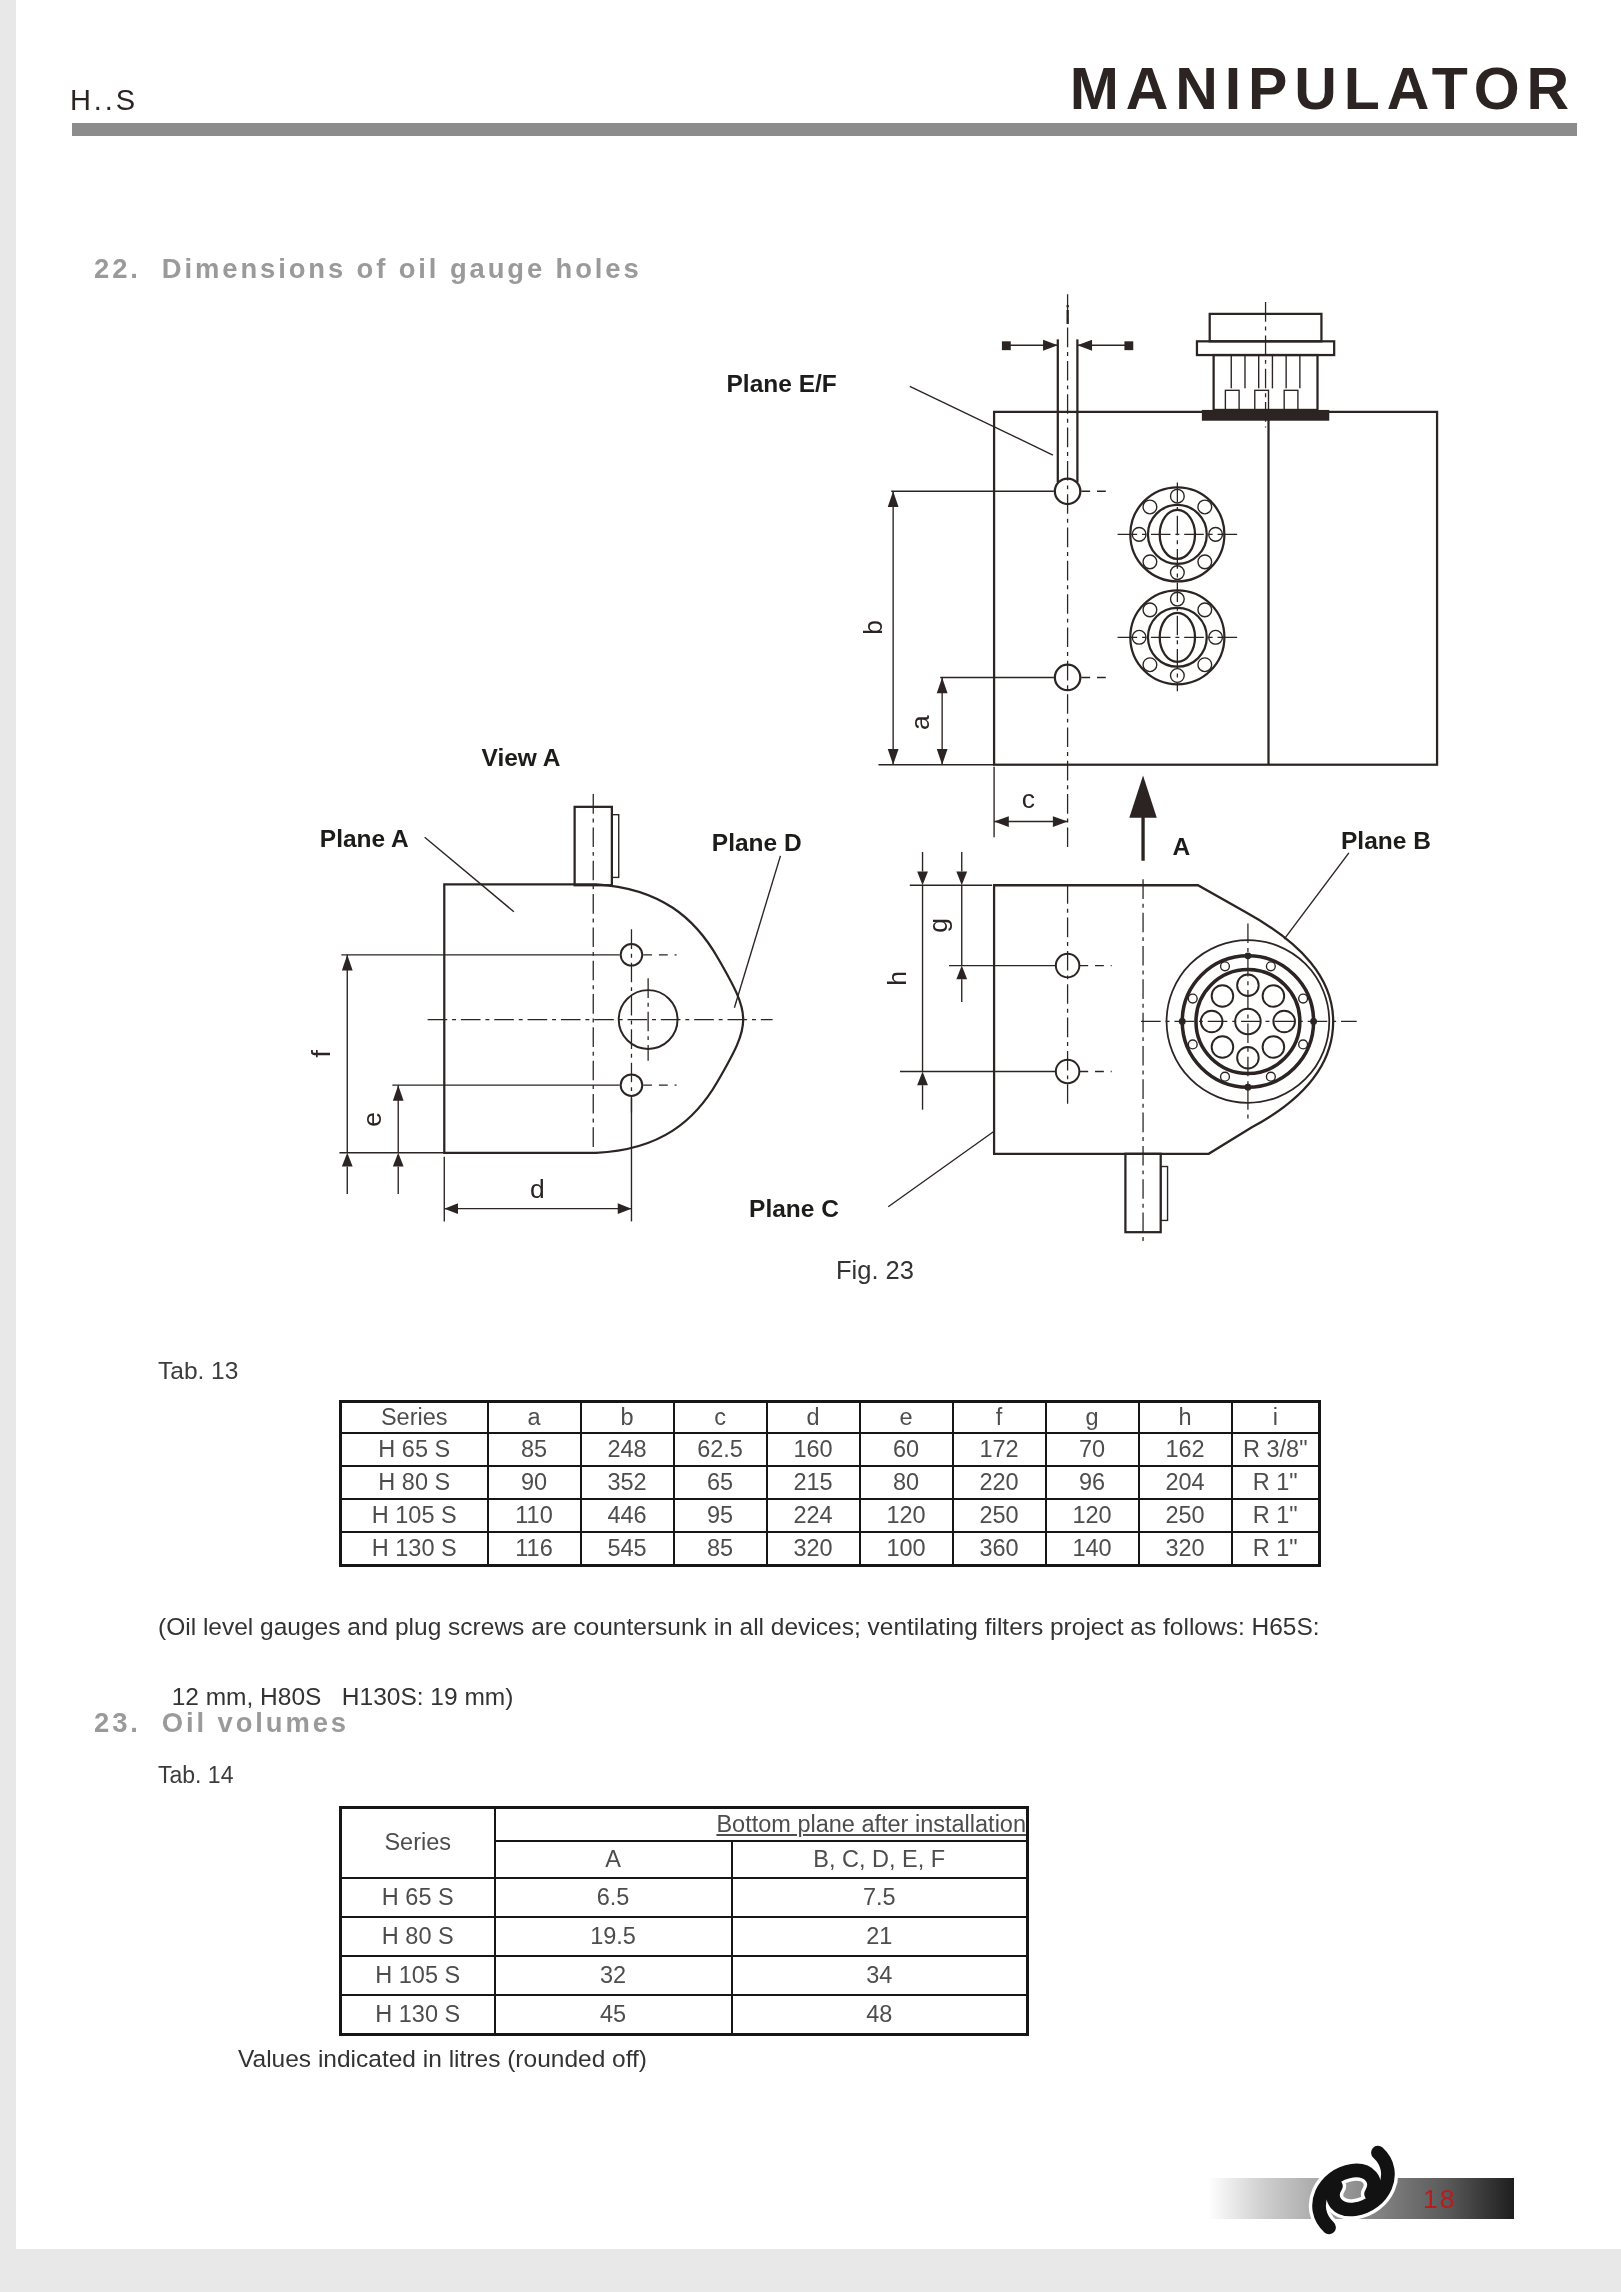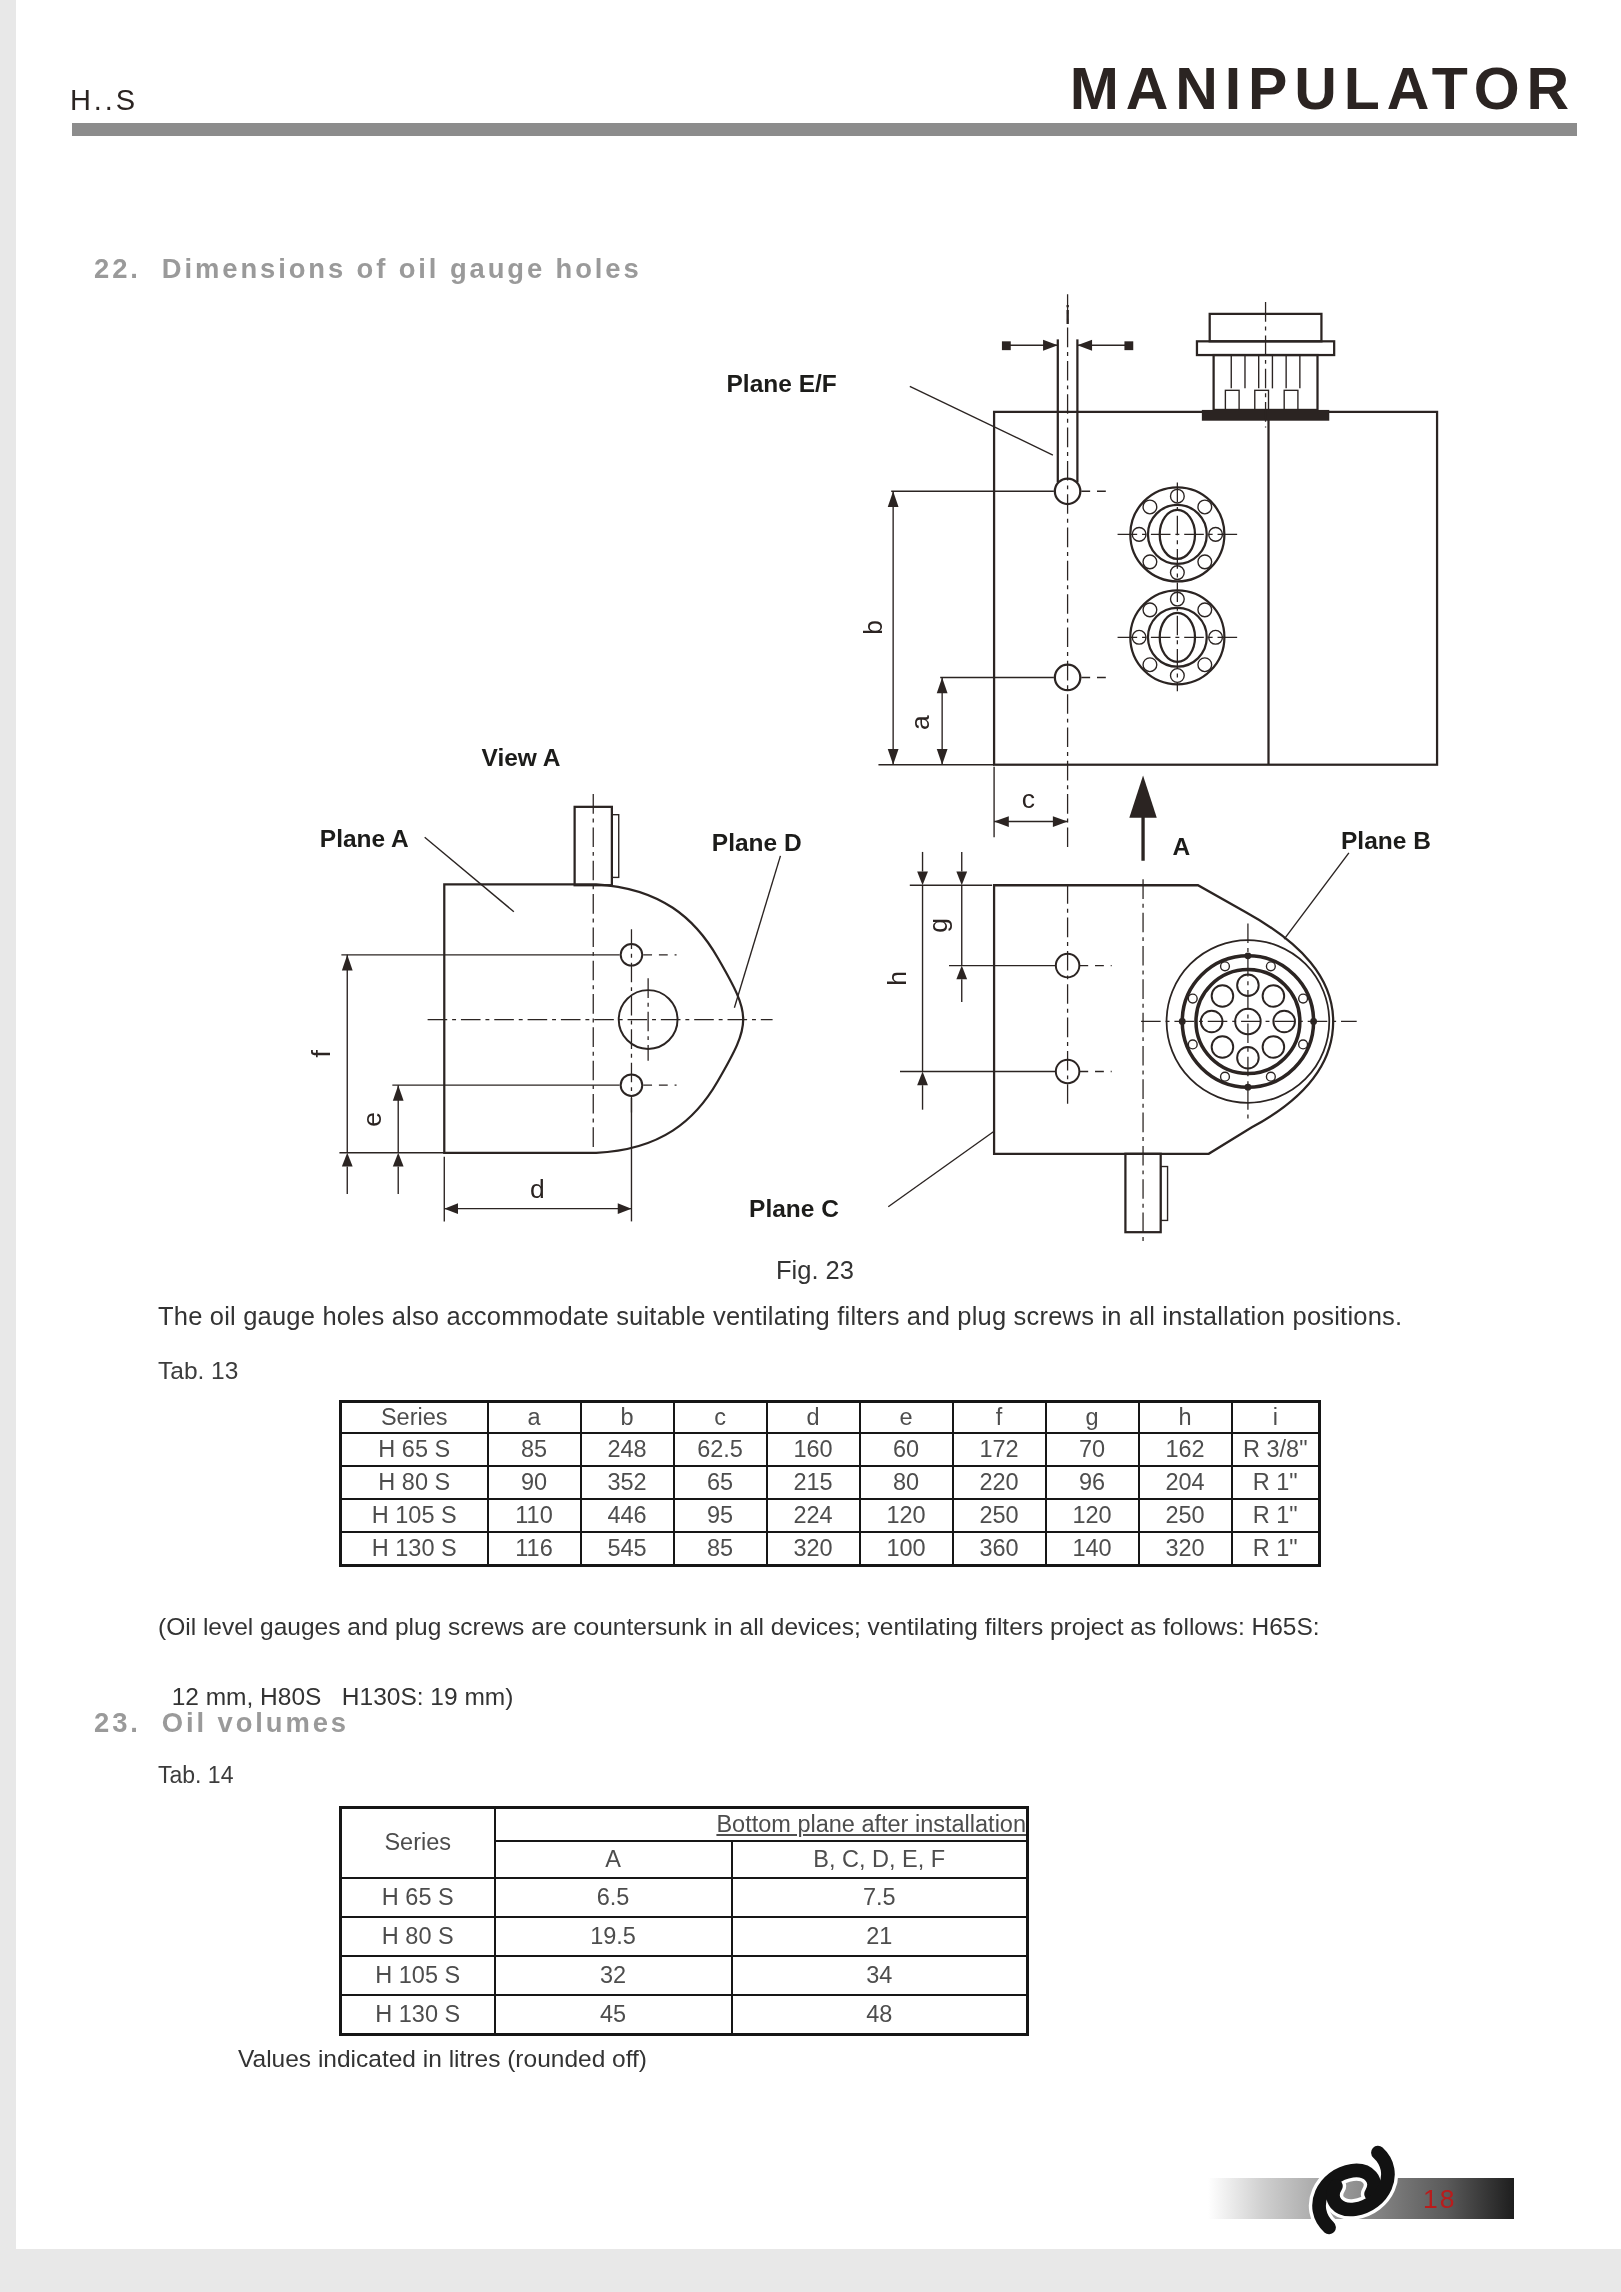--- a/index.html
+++ b/index.html
@@ -9,21 +9,21 @@
   
   #brand-left{left:54px;top:84px;font-size:29px;letter-spacing:2.9px;color:#2b2422;}
   #brand-right{right:61px;top:55px;font-size:59px;letter-spacing:6.9px;color:#2b2422;font-weight:700;}
   #header-bar{left:56px;top:123px;width:1505px;height:12.7px;background:#8c8c8c;}
   
   .sec-head{font-weight:bold;font-size:27.4px;letter-spacing:2.9px;color:#9a9a9a;white-space:pre;}
   #h22{left:78px;top:253px;}
   #h23{left:78px;top:1707px;}
   
   .body-text{font-size:25.5px;color:#333333;}
-  #fig-caption{left:652px;top:1256px;width:294px;text-align:center;font-size:25.5px;color:#333;}
+  #fig-caption{left:712px;top:1256px;width:294px;text-align:center;font-size:25.5px;color:#333;}
   #intro{left:142px;top:1302px;width:1392px;letter-spacing:0.2px;}
   #tab13-label{left:142px;top:1357px;font-size:24.5px;color:#3c3c3c;}
   #note{left:142px;top:1609px;width:1372px;line-height:35px;font-size:24.5px;white-space:pre-wrap;}
   #tab14-label{left:142px;top:1762px;font-size:23px;color:#3c3c3c;}
   #footnote{left:222px;top:2045px;font-size:24.5px;}
   
   table{border-collapse:collapse;table-layout:fixed;}
   #table13{left:323px;top:1400px;width:980px;}
   #table14{left:323px;top:1806px;width:687px;}
   td,th{border:2.9px solid #161616;font-size:23.5px;color:#4d4d4d;text-align:center;
@@ -261,21 +261,20 @@
       <polygon class="ah" points="437,1233 451,1227.5 451,1238.5"></polygon>
       <polygon class="ah" points="628,1233 614,1227.5 614,1238.5"></polygon>
       <text x="532" y="1222" class="dlt" text-anchor="middle">d</text>
 
       <text x="310" y="864" class="plbl">Plane A</text>
       <line x1="417" y1="854" x2="508" y2="930" class="thin"></line>
     </g>
   </svg>
 
   <div class="abs body-text" id="fig-caption">Fig. 23</div>
-  <div class="abs body-text" id="intro">The oil gauge holes also accommodate suitable ventilating filters and plug screws in all installation positions.</div>
   <div class="abs body-text" id="tab13-label">Tab. 13</div>
 
   <table class="abs" id="table13">
     <colgroup>
       <col style="width:147px">
         <col style="width:93px">
         <col style="width:93px">
         <col style="width:93px">
       <col style="width:93px">
         <col style="width:93px">

